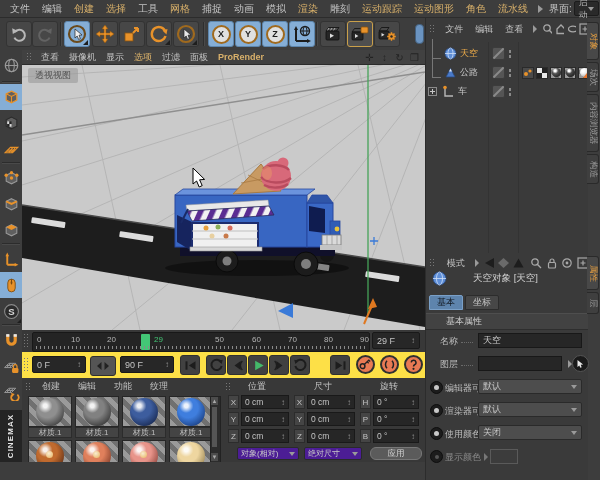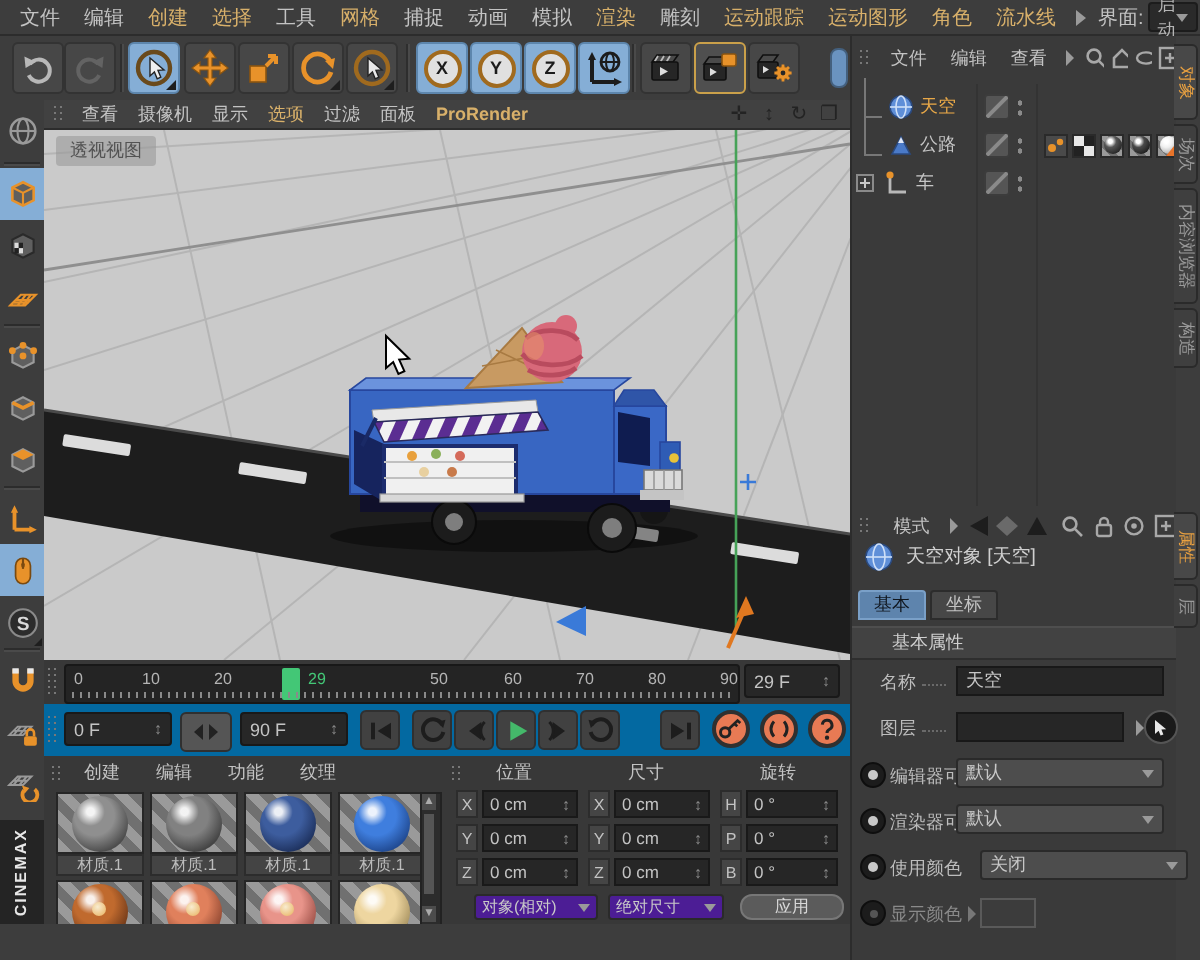--- a/index.html
+++ b/index.html
@@ -48,21 +48,21 @@
   #ruler{position:absolute;left:10px;top:2px;width:336px;height:18px;background:#242424;border:1px solid #181818;border-radius:2px;}
   #ruler::after{content:"";position:absolute;left:3px;right:3px;bottom:2px;height:3px;
       background-image:repeating-linear-gradient(90deg,#8a8a8a 0 1px,transparent 1px 4px);}
   .tick{position:absolute;top:2px;font-size:8px;color:#b4b4b4;}
   #playhead{position:absolute;left:108px;top:1px;width:9px;height:16px;background:#43c776;border-radius:1px;}
   #phlabel{position:absolute;left:121px;top:2px;font-size:8px;color:#43c776;}
   .tf{position:absolute;height:17px;background:#272727;border:1px solid #191919;border-radius:2px;color:#c4c4c4;
       font-size:9px;display:flex;align-items:center;padding:0 4px;box-sizing:border-box;}
   .spin{margin-left:auto;color:#8a8a8a;font-size:8px;}
   
-  #transport{left:22px;top:352px;width:403px;height:26px;background:#0369a1;border-bottom:1px solid #2c2c2c;}
+  #transport{left:22px;top:352px;width:403px;height:26px;background:#fde047;border-bottom:1px solid #2c2c2c;}
   .pb{position:absolute;top:3px;width:20px;height:20px;background:#414141;border:1px solid #303030;border-radius:3px;
       display:flex;align-items:center;justify-content:center;box-sizing:border-box;}
   .obtn{position:absolute;top:3px;width:19px;height:19px;border-radius:50%;background:#e87a54;border:2px solid #303030;
         box-sizing:border-box;display:flex;align-items:center;justify-content:center;}
   
   #materials{left:22px;top:378px;width:200px;height:84px;background:#383838;border-right:1px solid #2c2c2c;overflow:hidden;}
   #materials .hdr{position:absolute;top:2px;font-size:9px;}
   .thumb{position:absolute;width:44px;height:31px;background:repeating-linear-gradient(45deg,#9a9a9a 0 5px,#707070 5px 10px);
          border:1px solid #262626;box-sizing:border-box;display:flex;align-items:center;justify-content:center;}
   .sph{width:28px;height:28px;border-radius:50%;position:relative;
@@ -782,21 +782,21 @@
       </svg>
       <svg width="12" height="12" style="margin-left:4px;">
         <circle cx="6" cy="6" r="4.2" fill="none" stroke="#a8a8a8" stroke-width="1.2"></circle>
           <circle cx="6" cy="6" r="1.4" fill="#a8a8a8"></circle>
       </svg>
       <svg width="12" height="12" style="margin-left:4px;">
         <rect x="1" y="1" width="10" height="10" fill="none" stroke="#a8a8a8" stroke-width="1.2"></rect>
           <path d="M6 3.5 v5 M3.5 6 h5" stroke="#a8a8a8" stroke-width="1.2"></path>
       </svg>
     </div>
-    <div style="position:absolute;left:6px;top:18px;display:flex;align-items:center;">
+    <div style="position:absolute;left:6px;top:18px;display:flex;align-items:center;gap:20px;">
       <svg width="15" height="15">
         <circle cx="7.5" cy="7.5" r="6.5" fill="#5f8fd8" stroke="#2a4a80" stroke-width=".8"></circle>
         <ellipse cx="7.5" cy="7.5" rx="3" ry="6.5" fill="none" stroke="#cfe0f8" stroke-width=".8"></ellipse>
         <line x1="1" y1="7.5" x2="14" y2="7.5" stroke="#cfe0f8" stroke-width=".8"></line>
       </svg>
       <span style="margin-left:6px;font-size:9.5px;color:#d0d0d0;">天空对象 [天空]</span>
     </div>
     <div class="atab on" style="left:3px;top:42px;width:34px;">基本</div>
     <div class="atab" style="left:39px;top:42px;width:34px;">坐标</div>
     <div id="asection">
@@ -832,21 +832,21 @@
 
     <span class="radio on" style="position:absolute;left:4px;top:151px;"></span>
     <span class="alabel" style="position:absolute;left:19px;top:152px;">渲染器可见</span>
     <div class="adrop" style="left:52px;top:149px;width:104px;">
       <span>默认</span>
         <span class="darr"></span>
     </div>
 
     <span class="radio on" style="position:absolute;left:4px;top:174px;"></span>
     <span class="alabel" style="position:absolute;left:19px;top:175px;">使用颜色</span>
-    <div class="adrop" style="left:64px;top:172px;width:104px;">
+    <div class="adrop" style="left:52px;top:172px;width:104px;">
       <span>关闭</span>
         <span class="darr"></span>
     </div>
 
     <span class="radio dim" style="position:absolute;left:4px;top:197px;"></span>
     <span class="alabel" style="position:absolute;left:19px;top:198px;color:#8a8a8a;">显示颜色</span>
     <span class="tri-r" style="position:absolute;left:54px;top:200px;border-left-width:4px;border-left-color:#777;"></span>
     <div style="position:absolute;left:64px;top:196px;width:26px;height:13px;background:#3c3c3c;border:1px solid #5a5a5a;"></div>
   </div>
 

